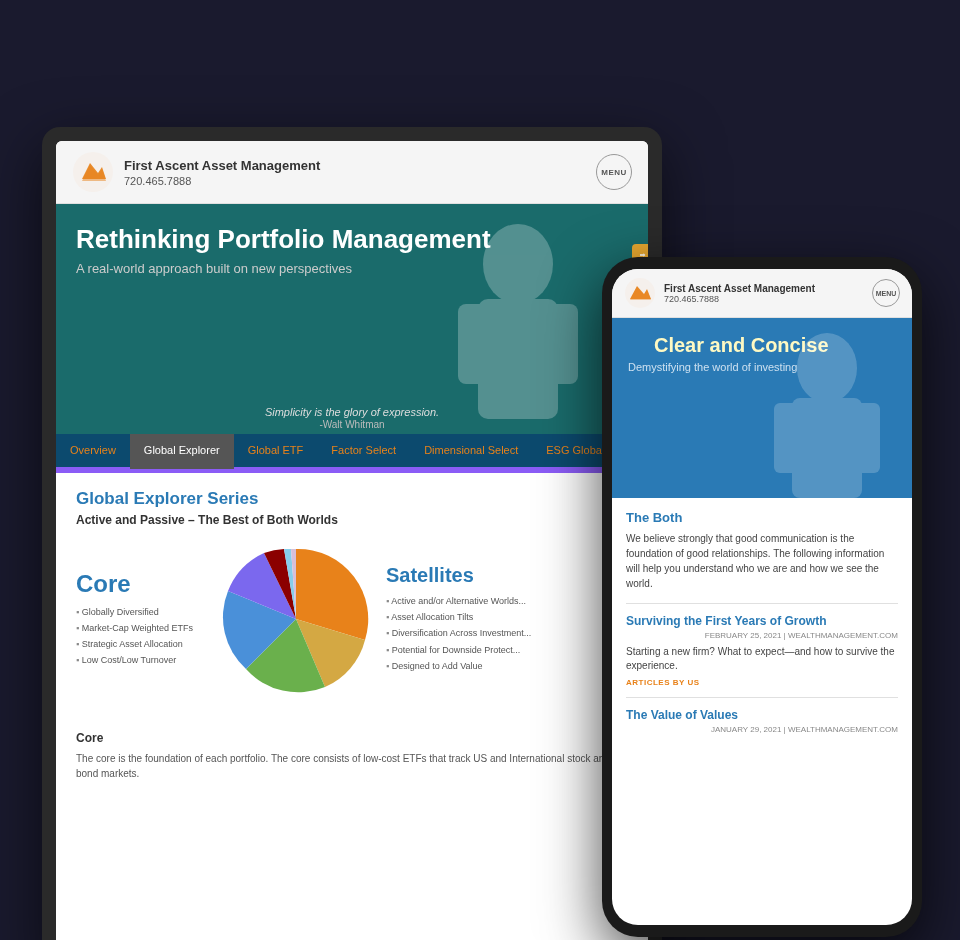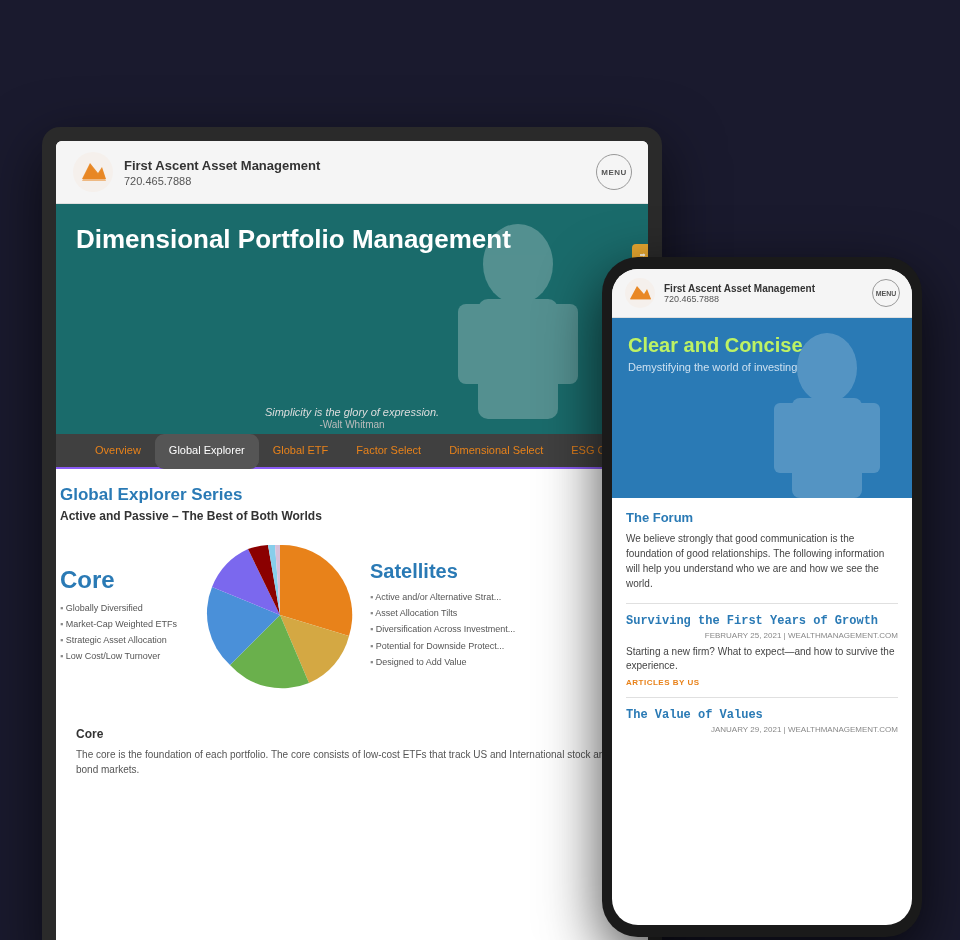--- a/index.html
+++ b/index.html
@@ -157,43 +157,41 @@
       color: #fff;
       font-size: 7px;
       writing-mode: vertical-rl;
       padding: 8px 4px;
       border-radius: 4px 0 0 4px;
     }
 
     
     .nav-tabs {
       display: flex;
-      border-bottom: 2px solid #8b5cf6;
-      background: #404040;
-      padding-left: 25px;
+      border-bottom: 6px solid #8b5cf6;
+      background: #0c4a6e;
     }
     .nav-tab {
       padding: 10px 14px;
       font-size: 11px;
       color: #e8821a;
       cursor: pointer;
       white-space: nowrap;
       border-bottom: 3px solid transparent;
       margin-bottom: -2px;
     }
     .nav-tab.active {
       background: #555;
       color: #fff;
       border-bottom-color: #555;
-      border-radius: 9px;
     }
 
     
     .main-content {
-      padding: 16px 4px;
+      padding: 16px 20px;
       background: #fff;
     }
     .section-title {
       font-size: 17px;
       font-weight: 700;
       color: #2a7ab5;
       margin-bottom: 4px;
     }
     .chart-title {
       text-align: left;
@@ -317,22 +315,23 @@
     .mobile-hero {
       background: #2a7ab5;
       padding: 16px;
       position: relative;
       height: 180px;
       overflow: hidden;
     }
     .mobile-hero-title {
       font-size: 20px;
       font-weight: 700;
-      color: #bef264;
+      color: #fef9c3;
       margin-bottom: 4px;
+      margin-left: 26px;
     }
     .mobile-hero-subtitle {
       font-size: 11px;
       color: #cce0f0;
     }
 
     
     .mobile-content {
       padding: 12px 14px;
       overflow-y: hidden;
@@ -352,21 +351,20 @@
     .mobile-divider {
       border: none;
       border-top: 1px solid #e0e0e0;
       margin: 10px 0;
     }
     .mobile-article-title {
       font-size: 12px;
       font-weight: 700;
       color: #2a7ab5;
       margin-bottom: 3px;
-      font-family: Liberation Mono, monospace;
     }
     .mobile-article-meta {
       font-size: 8px;
       color: #888;
       margin-bottom: 5px;
       text-transform: uppercase;
       text-align: right;
     }
     .mobile-article-excerpt {
       font-size: 10px;
@@ -402,21 +400,22 @@
           <div>
             <div class="company-name">First Ascent Asset Management</div>
             <div class="phone">720.465.7888</div>
           </div>
         </div>
         <div class="menu-btn">MENU</div>
       </div>
 
       <div class="hero-banner">
         <div class="hero-text-overlay">
-          <div class="hero-title">Dimensional Portfolio Management</div>
+          <div class="hero-title">Rethinking Portfolio Management</div>
+          <div class="hero-subtitle">A real-world approach built on new perspectives</div>
         </div>
 
         <svg style="position:absolute;right:20px;bottom:0;width:220px;height:220px;opacity:0.25;" viewBox="0 0 200 220">
           <ellipse cx="100" cy="50" rx="35" ry="40" fill="#fff"></ellipse>
           <rect x="60" y="85" width="80" height="120" rx="10" fill="#fff"></rect>
           <rect x="40" y="90" width="30" height="80" rx="8" fill="#fff"></rect>
           <rect x="130" y="90" width="30" height="80" rx="8" fill="#fff"></rect>
         </svg>
         <div class="hero-quote">
           <span>Simplicity is the glory of expression.</span><br>
@@ -468,21 +467,21 @@
 
               <path d="M80,80 L68,10 A70,70 0 0,1 75,10 Z" fill="#87ceeb"></path>
 
               <path d="M80,80 L75,10 A70,70 0 0,0 80,10 Z" fill="#d8bfd8"></path>
             </svg>
           </div>
 
           <div class="satellites-info">
             <div class="satellites-label">Satellites</div>
             <ul class="satellites-list">
-              <li>Active and/or Alternative Strat...</li>
+              <li>Active and/or Alternative Worlds...</li>
               <li>Asset Allocation Tilts</li>
               <li>Diversification Across Investment...</li>
               <li>Potential for Downside Protect...</li>
               <li>Designed to Add Value</li>
             </ul>
           </div>
         </div>
       </div>
 
       <div class="content-bottom">
@@ -519,21 +518,21 @@
 
         <svg style="position:absolute;right:10px;bottom:0;width:150px;height:170px;opacity:0.2;" viewBox="0 0 150 170">
           <ellipse cx="75" cy="40" rx="30" ry="35" fill="#fff"></ellipse>
           <rect x="40" y="70" width="70" height="100" rx="8" fill="#fff"></rect>
           <rect x="22" y="75" width="25" height="70" rx="6" fill="#fff"></rect>
           <rect x="103" y="75" width="25" height="70" rx="6" fill="#fff"></rect>
         </svg>
       </div>
 
       <div class="mobile-content">
-        <div class="mobile-section-title">The Forum</div>
+        <div class="mobile-section-title">The Both</div>
         <div class="mobile-body-text">We believe strongly that good communication is the foundation of good relationships. The following information will help you understand who we are and how we see the world.</div>
 
         <hr class="mobile-divider">
 
         <div class="mobile-article-title">Surviving the First Years of Growth</div>
         <div class="mobile-article-meta">
           <span>February 25, 2021</span> | <span>WEALTHMANAGEMENT.COM</span>
         </div>
         <div class="mobile-article-excerpt">Starting a new firm? What to expect—and how to survive the experience.</div>
         <div class="mobile-article-tag">ARTICLES BY US</div>

